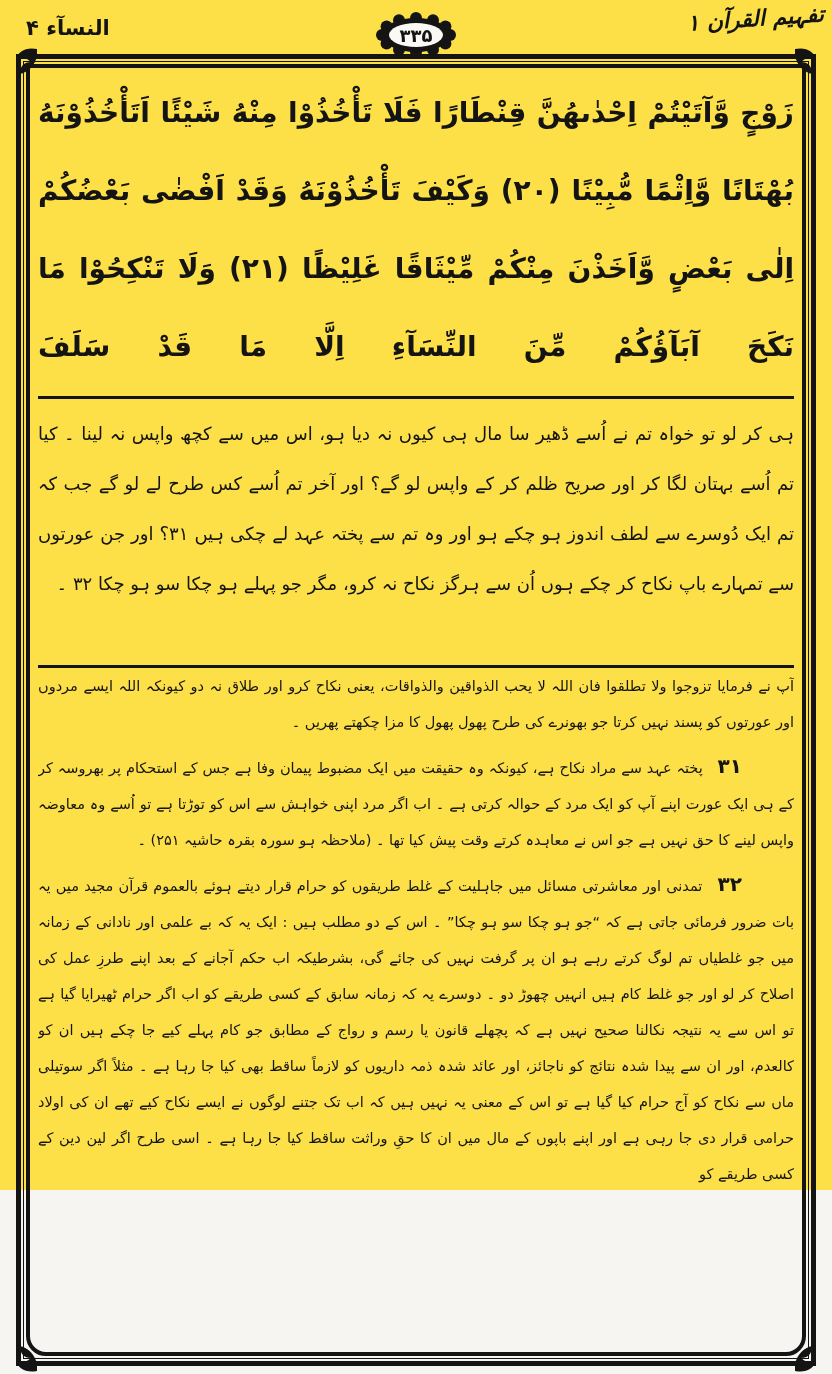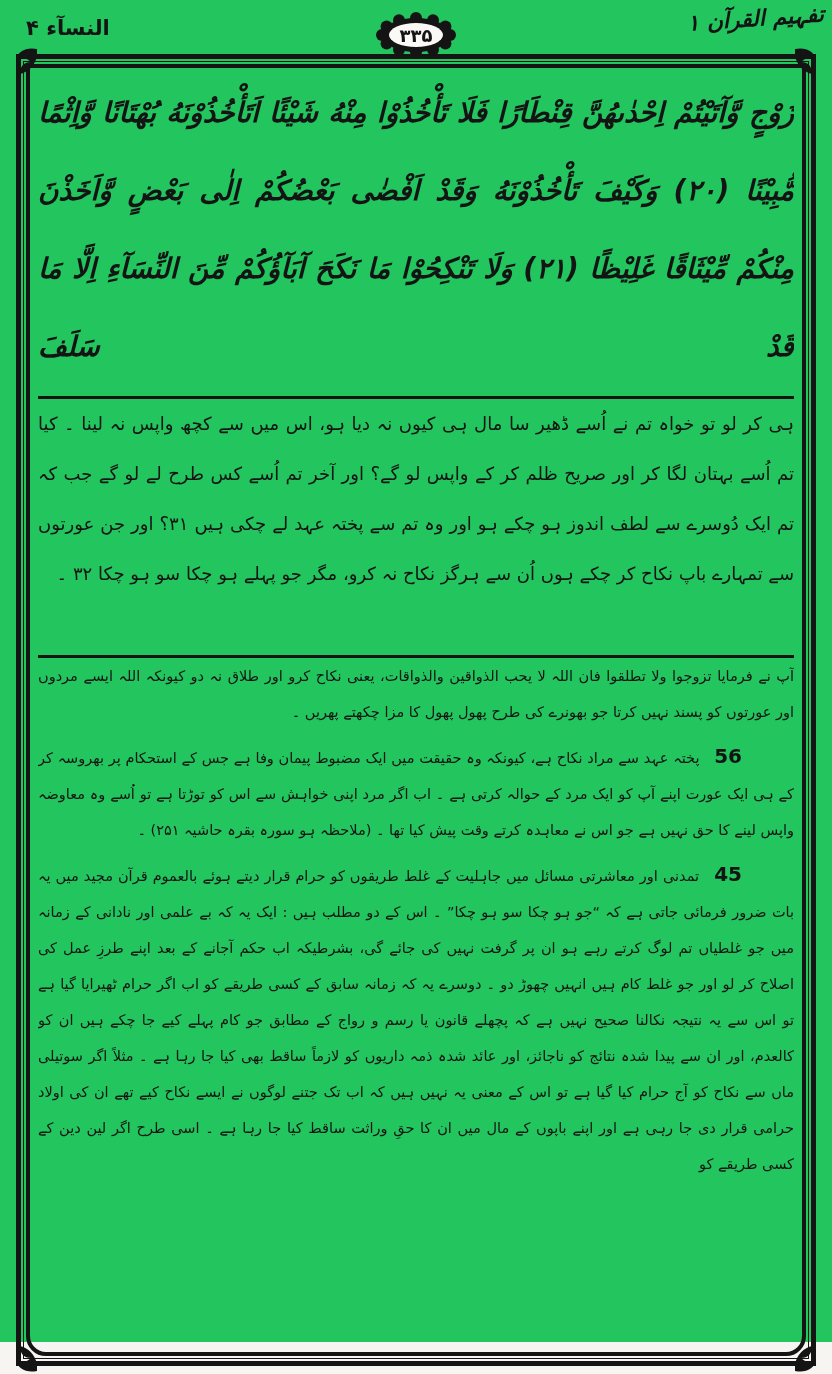--- a/index.html
+++ b/index.html
@@ -3,21 +3,21 @@
 <meta charset="utf-8">
 <style>
   html,body{margin:0;padding:0;}
   body{
     width:832px;height:1374px;
     background:#f6f5f1;
     font-family:"DejaVu Sans",sans-serif;
     color:#141414;
     overflow:hidden;
   }
-  .page{position:relative;width:832px;height:1342px;background:#22c55e;direction:rtl;}
+  .page{position:relative;width:832px;height:1190px;background:#fde047;direction:rtl;}
 
   
   .runhead{position:absolute;top:0;left:0;width:100%;height:54px;}
   .head-left{
     position:absolute;left:26px;top:16px;
     font-size:21px;font-weight:bold;direction:rtl;
   }
   .head-right{
     position:absolute;right:8px;top:6px;
     font-size:22px;font-weight:bold;font-style:italic;
@@ -39,28 +39,27 @@
   
   .content{
     position:absolute;inset:16px 22px;
     overflow:hidden;direction:rtl;
   }
   .quran{
     height:318px;
     font-size:28px;font-weight:bold;line-height:78px;
     text-align:justify;text-align-last:justify;
     padding-top:4px;
-    font-style:italic;
   }
   .rule{border:0;border-top:3px solid #141414;margin:4px 0 0;}
   .translation{
     height:252px;
     font-size:18px;line-height:50px;
     text-align:justify;
-    padding-top:0;
+    padding-top:10px;
     margin:0;
   }
   .footnotes{padding-top:0;}
   .fn{
     font-size:14.5px;line-height:36px;
     text-align:justify;margin:0 0 8px;
   }
   .fn.indent{text-indent:52px;}
   .fn-marker{
     font-weight:bold;font-size:20px;
@@ -130,25 +129,25 @@
 
       <p class="translation" dir="rtl" lang="ur">ہی کر لو تو خواہ تم نے اُسے ڈھیر سا مال ہی کیوں نہ دیا ہو، اس میں سے کچھ واپس نہ لینا ۔ کیا تم اُسے بہتان لگا کر اور صریح ظلم کر کے واپس لو گے؟ اور آخر تم اُسے کس طرح لے لو گے جب کہ تم ایک دُوسرے سے لطف اندوز ہو چکے ہو اور وہ تم سے پختہ عہد لے چکی ہیں ۳۱؟ اور جن عورتوں سے تمہارے باپ نکاح کر چکے ہوں اُن سے ہرگز نکاح نہ کرو، مگر جو پہلے ہو چکا سو ہو چکا ۳۲ ۔</p>
 
       <hr class="rule">
 
       <div class="footnotes">
 
         <p class="fn" dir="rtl" lang="ur">آپ نے فرمایا تزوجوا ولا تطلقوا فان اللہ لا یحب الذواقین والذواقات، یعنی نکاح کرو اور طلاق نہ دو کیونکہ اللہ ایسے مردوں اور عورتوں کو پسند نہیں کرتا جو بھونرے کی طرح پھول پھول کا مزا چکھتے پھریں ۔</p>
 
         <p class="fn indent" dir="rtl" lang="ur">
-          <span class="fn-marker">56</span>
+          <span class="fn-marker">۳۱</span>
           <span>پختہ عہد سے مراد نکاح ہے، کیونکہ وہ حقیقت میں ایک مضبوط پیمان وفا ہے جس کے استحکام پر بھروسہ کر کے ہی ایک عورت اپنے آپ کو ایک مرد کے حوالہ کرتی ہے ۔ اب اگر مرد اپنی خواہش سے اس کو توڑتا ہے تو اُسے وہ معاوضہ واپس لینے کا حق نہیں ہے جو اس نے معاہدہ کرتے وقت پیش کیا تھا ۔ (ملاحظہ ہو سورہ بقرہ حاشیہ ۲۵۱) ۔</span>
         </p>
 
         <p class="fn indent" dir="rtl" lang="ur">
-          <span class="fn-marker">45</span>
+          <span class="fn-marker">۳۲</span>
           <span>تمدنی اور معاشرتی مسائل میں جاہلیت کے غلط طریقوں کو حرام قرار دیتے ہوئے بالعموم قرآن مجید میں یہ بات ضرور فرمائی جاتی ہے کہ “جو ہو چکا سو ہو چکا” ۔ اس کے دو مطلب ہیں : ایک یہ کہ بے علمی اور نادانی کے زمانہ میں جو غلطیاں تم لوگ کرتے رہے ہو ان پر گرفت نہیں کی جائے گی، بشرطیکہ اب حکم آجانے کے بعد اپنے طرزِ عمل کی اصلاح کر لو اور جو غلط کام ہیں انہیں چھوڑ دو ۔ دوسرے یہ کہ زمانہ سابق کے کسی طریقے کو اب اگر حرام ٹھیرایا گیا ہے تو اس سے یہ نتیجہ نکالنا صحیح نہیں ہے کہ پچھلے قانون یا رسم و رواج کے مطابق جو کام پہلے کیے جا چکے ہیں ان کو کالعدم، اور ان سے پیدا شدہ نتائج کو ناجائز، اور عائد شدہ ذمہ داریوں کو لازماً ساقط بھی کیا جا رہا ہے ۔ مثلاً اگر سوتیلی ماں سے نکاح کو آج حرام کیا گیا ہے تو اس کے معنی یہ نہیں ہیں کہ اب تک جتنے لوگوں نے ایسے نکاح کیے تھے ان کی اولاد حرامی قرار دی جا رہی ہے اور اپنے باپوں کے مال میں ان کا حقِ وراثت ساقط کیا جا رہا ہے ۔ اسی طرح اگر لین دین کے کسی طریقے کو</span>
         </p>
 
       </div>
     </div>
   </div>
 </div>
 
 </body></html>

